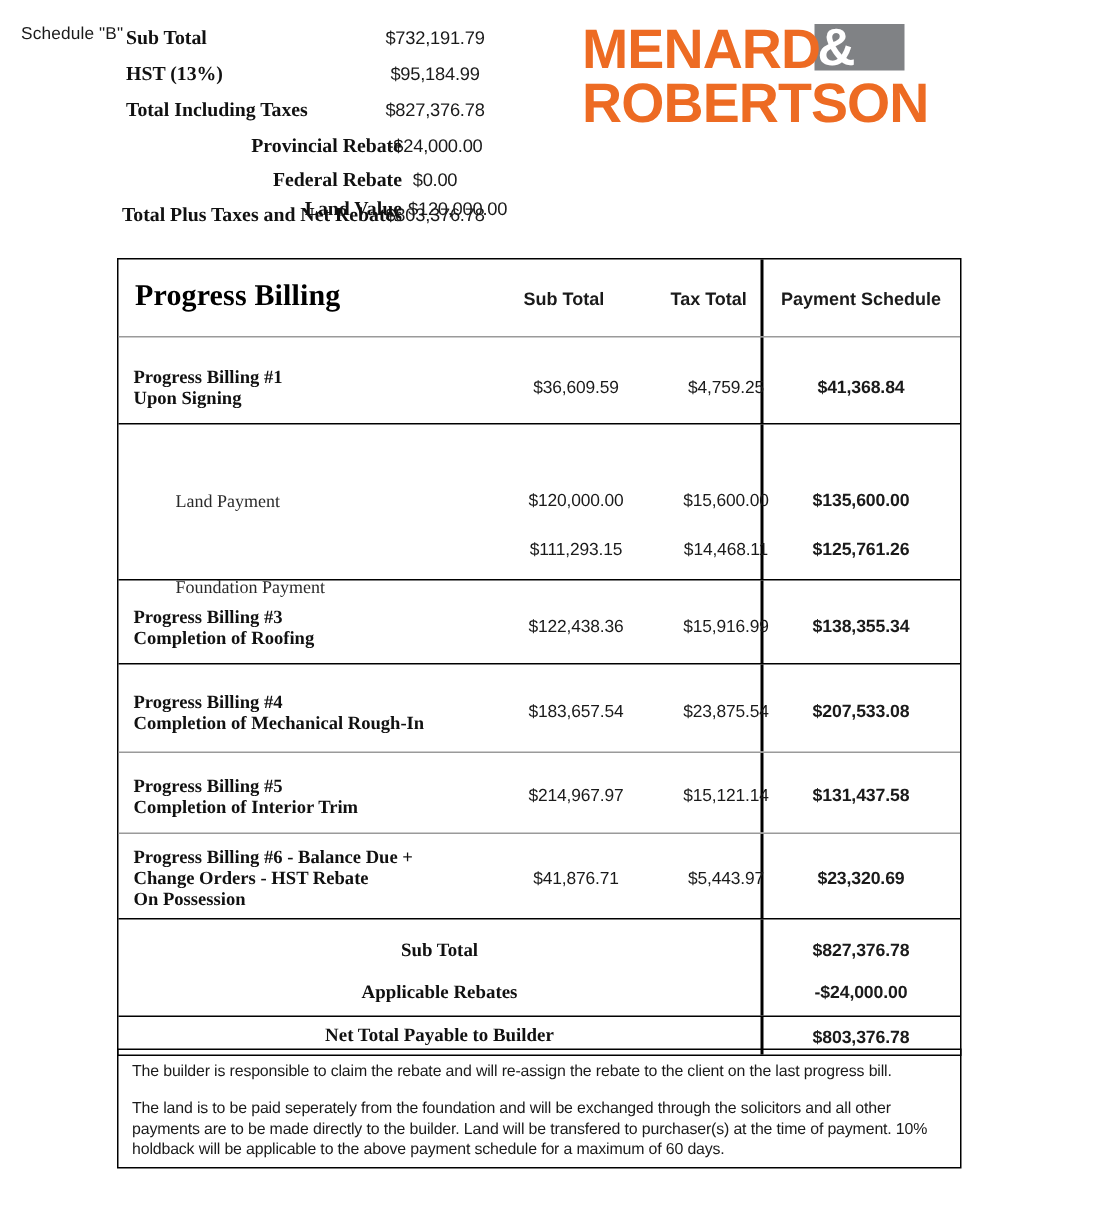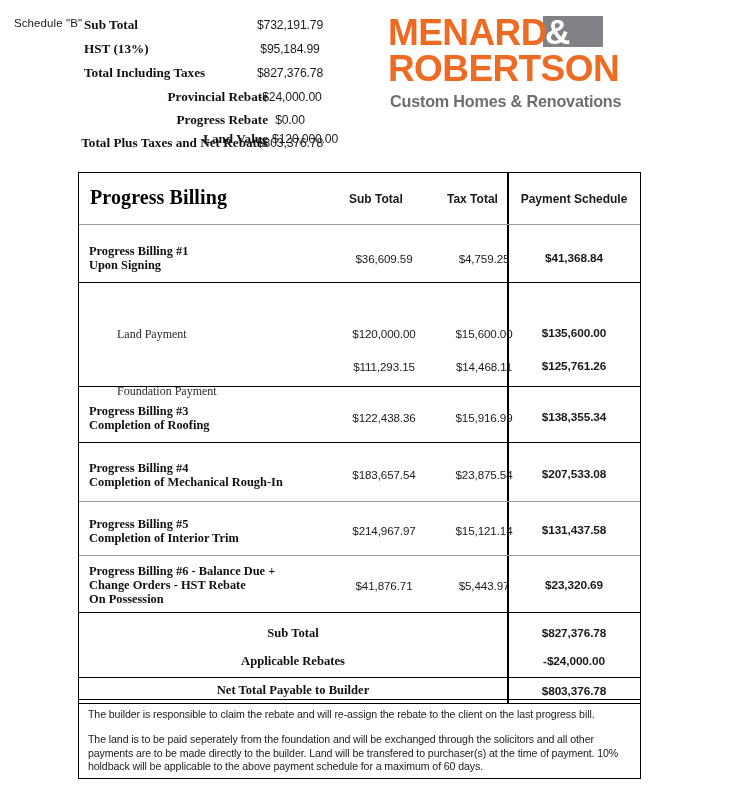--- a/index.html
+++ b/index.html
@@ -298,40 +298,39 @@
     <span class="sum-label">Total Including Taxes</span>
     <span class="sum-amt">$827,376.78</span>
   </div>
 
   <div class="sum-row" style="top:89px;">
     <span class="sum-label right">Provincial Rebate</span>
     <span class="sum-amt">-$24,000.00</span>
   </div>
 
   <div class="sum-row" style="top:112px;">
-    <span class="sum-label right">Progress Rebate</span>
+    <span class="sum-label right">Federal Rebate</span>
     <span class="sum-amt">$0.00</span>
   </div>
 
   <div class="sum-row" style="top:135px;">
     <span class="sum-label right">Total Plus Taxes and Net Rebates</span>
     <span class="sum-amt">$803,376.78</span>
   </div>
 
   <div id="land-value-row">
     <span class="sum-label">Land Value</span>
     <span class="sum-amt">$120,000.00</span>
   </div>
 
   <div id="logo">
     <div id="logo-ampersand-box"></div>
     <div class="logo-line" id="logo-line-1">MENARD</div>
     <div id="logo-amp">&amp;</div>
     <div class="logo-line" id="logo-line-2">ROBERTSON</div>
-    <div id="logo-tagline">Custom Homes &amp; Renovations</div>
   </div>
 </div>
 
 <div id="billing-table">
 
   <div class="trow" id="thead-row">
     <div class="vdiv"></div>
     <div id="thead-title">Progress Billing</div>
     <div class="thead-label" id="thead-sub">Sub Total</div>
     <div class="thead-label" id="thead-tax">Tax Total</div>

